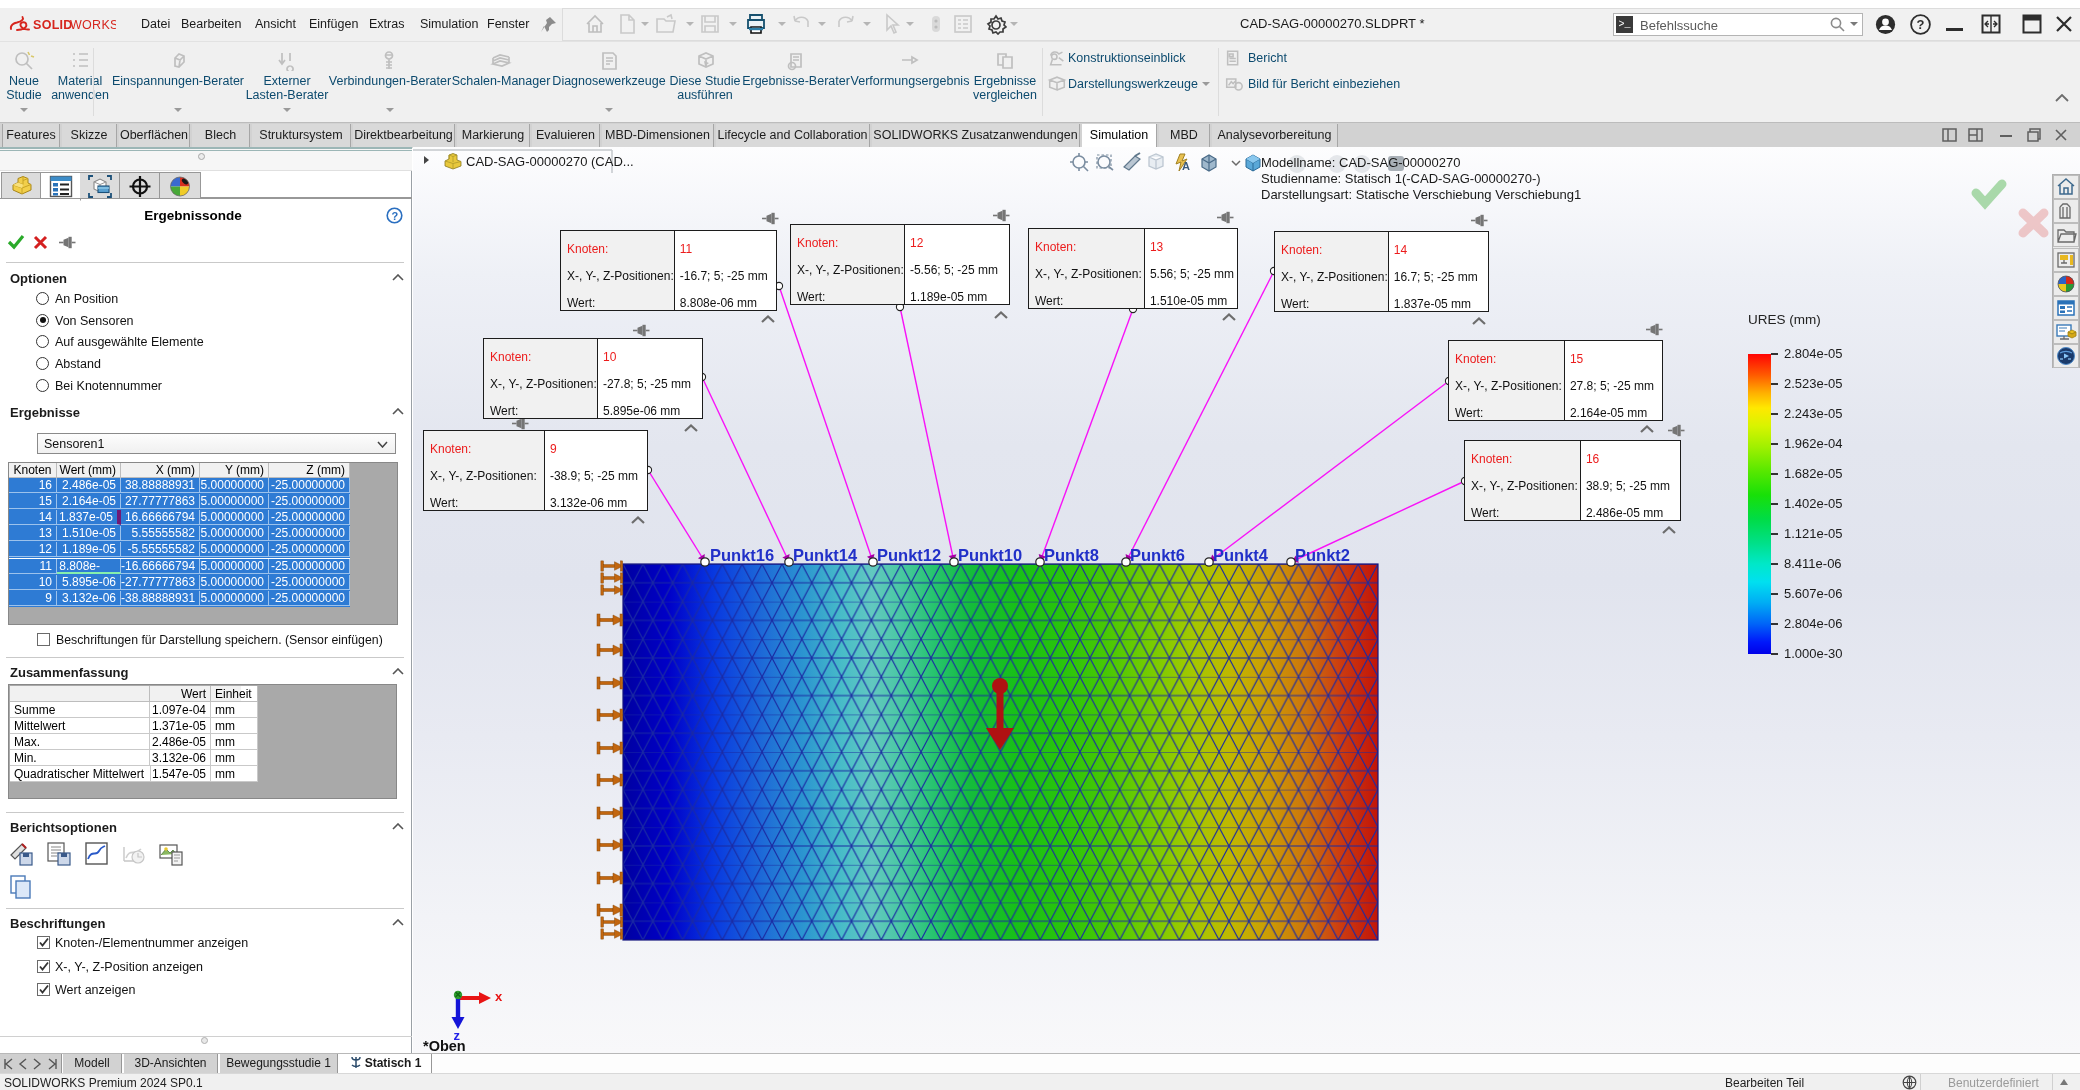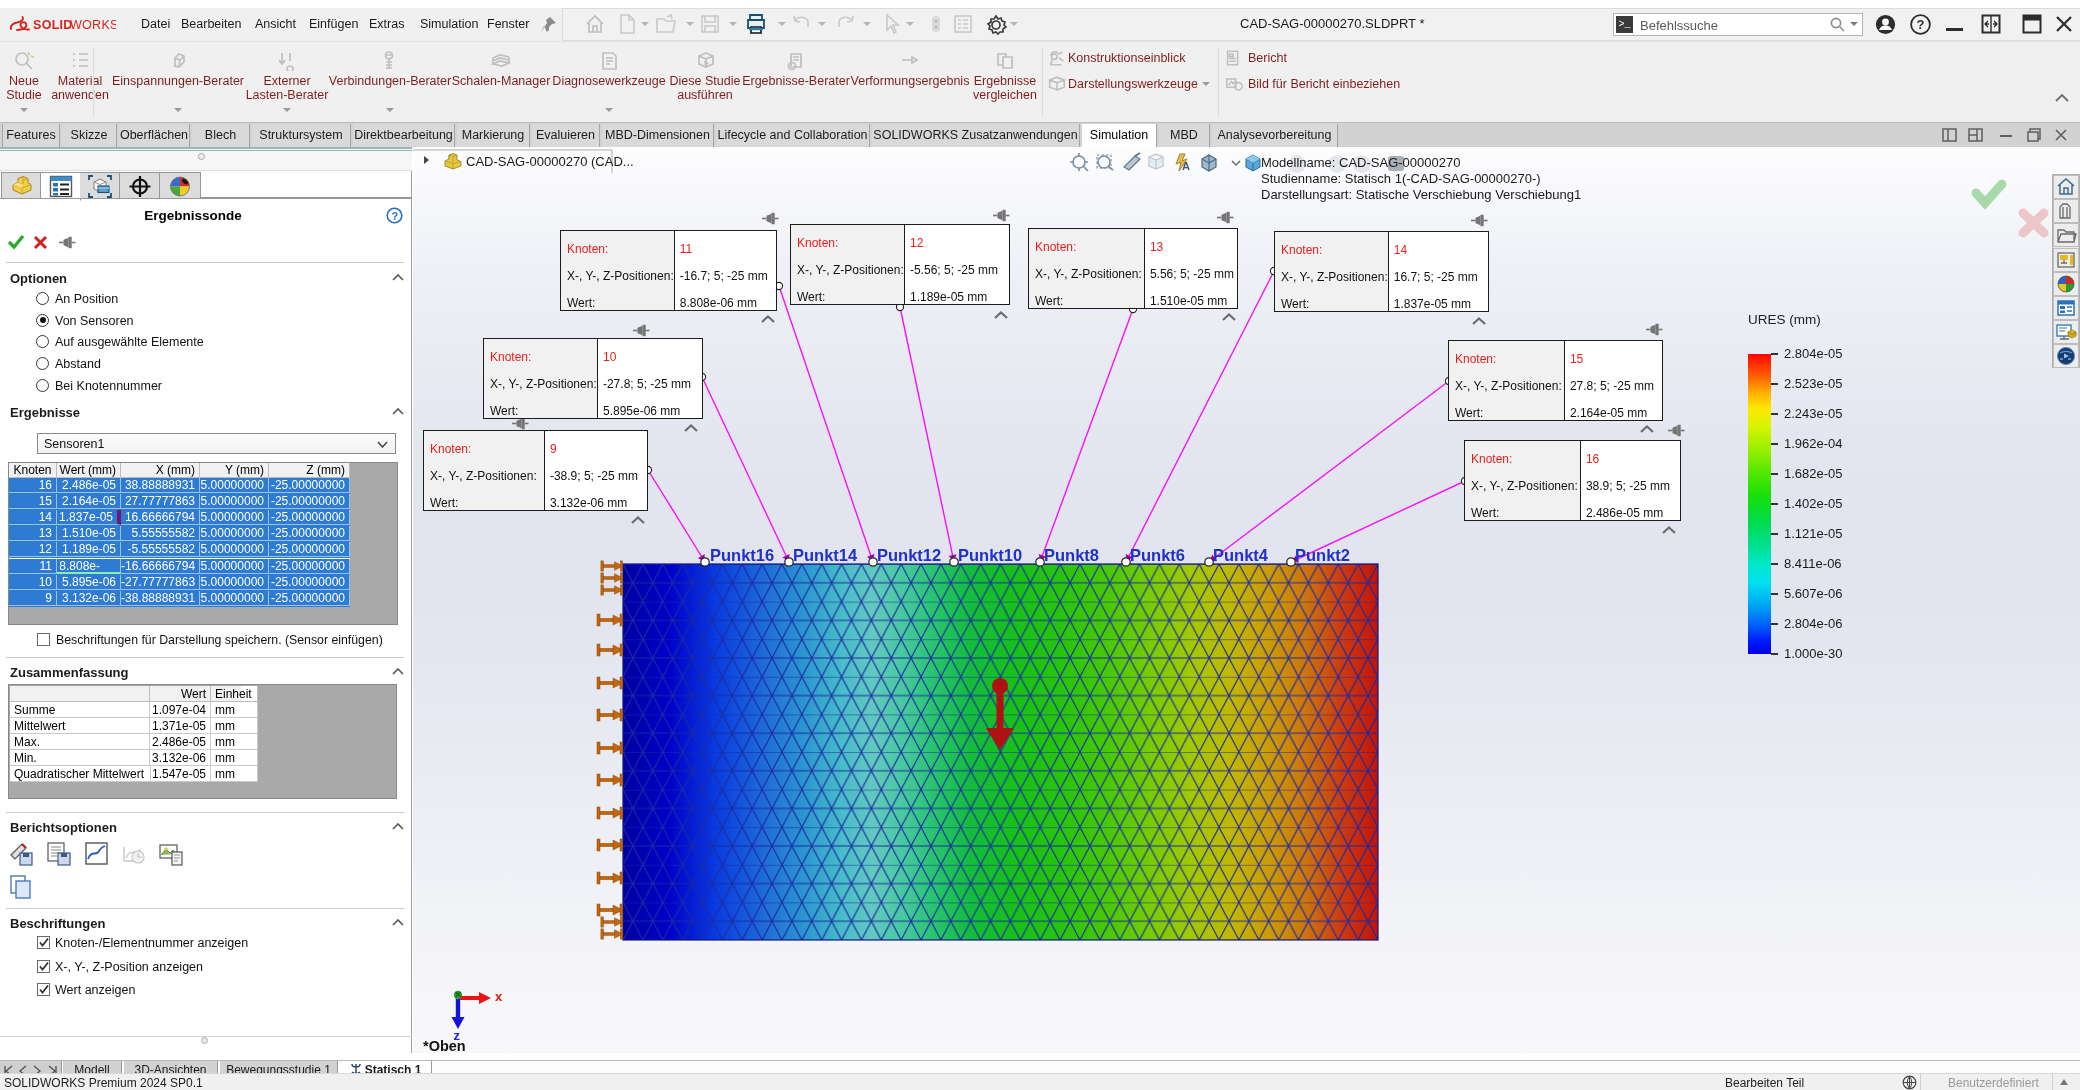--- a/index.html
+++ b/index.html
@@ -1,21 +1,21 @@
 <!DOCTYPE html>
 <html><head><meta charset="utf-8"><title>CAD-SAG-00000270.SLDPRT</title><style>
 *{margin:0;padding:0;box-sizing:border-box;}
 html,body{width:2080px;height:1090px;overflow:hidden;font-family:"Liberation Sans",sans-serif;background:#fff;}
 .abs{position:absolute;}
 #titlebar{position:absolute;left:0;top:0;width:2080px;height:42px;background:#f0f0f0;border-bottom:1px solid #e2e2e2;}
 #titlebar .white{position:absolute;left:0;top:0;width:2080px;height:8px;background:#fff;}
 .menu{position:absolute;top:17px;font-size:12.5px;color:#1a1a1a;}
 .qatbox{position:absolute;left:562px;top:8px;width:1518px;height:33px;background:#f1f1f1;border:1px solid #dcdcdc;border-right:none;}
 #ribbon{position:absolute;left:0;top:42px;width:2080px;height:80px;background:#f0f0f0;}
-.rblabel{position:absolute;font-size:12.5px;color:#7f1d1d;text-align:center;line-height:13.5px;white-space:nowrap;}
+.rblabel{position:absolute;font-size:12.5px;color:#0c4a6e;text-align:center;line-height:13.5px;white-space:nowrap;}
 .rbdiv{position:absolute;top:6px;width:1px;height:68px;background:#dcdcdc;}
 .rbarrow{position:absolute;width:0;height:0;border-left:4px solid transparent;border-right:4px solid transparent;border-top:4px solid #9a9a9a;}
 #tabrow{position:absolute;left:0;top:122px;width:2080px;height:25px;background:#d2d2d2;border-top:1px solid #bcbcbc;}
 .tab{position:absolute;top:1px;height:24px;background:#d9d9d9;border-right:1px solid #a6a6a6;color:#1c1c1c;font-size:12.5px;text-align:center;line-height:23px;white-space:nowrap;}
 .tab.first{border-left:1px solid #a6a6a6;}
 .tab.active{background:#ffffff;color:#000;}
 #leftpanel{position:absolute;left:0;top:147px;width:412px;height:906px;background:#ffffff;border-right:1px solid #9aa0a6;}
 .ptab{position:absolute;top:25px;height:27px;background:#dcdcdc;border:1px solid #989898;border-left:none;}
 .ptab.first{border-left:1px solid #989898;}
 .ptab.active{background:#ffffff;border-bottom:1px solid #fff;height:29px;}
@@ -25,21 +25,21 @@
 .radio.sel::after{content:"";position:absolute;left:2.5px;top:2.5px;width:6px;height:6px;border-radius:50%;background:#111;}
 .rlabel{position:absolute;left:55px;font-size:12.5px;color:#111;white-space:nowrap;}
 .cbx{position:absolute;width:13px;height:13px;border:1px solid #6a6a6a;background:#fff;}
 .callout{position:absolute;display:flex;border:1px solid #1c1c1c;font-size:12px;color:#111;background:#fff;overflow:hidden;}
 .callout .lc{background:#f1f1f1;border-right:1px solid #1c1c1c;padding-top:5px;}
 .callout .row{height:27px;line-height:27px;padding-left:6px;white-space:nowrap;}
 .callout .lc .row:first-child{color:#ec1c1c;}
 .callout .rc .row:first-child{color:#ec1c1c;}
 .callout .rc .row{padding-left:5px;}
 .callout .rc{padding-top:5px;}
-#bottomtabs{position:absolute;left:0;top:1053px;width:2080px;height:20px;background:#fdfdfd;border-top:1px solid #b8b8b8;margin-top:7px;}
+#bottomtabs{position:absolute;left:0;top:1053px;width:2080px;height:20px;background:#fdfdfd;border-top:1px solid #b8b8b8;}
 .btab{position:absolute;top:0;height:20px;background:#d2d2d2;border-right:1px solid #979797;font-size:12px;color:#1a1a1a;text-align:center;line-height:19px;}
 #statusbar{position:absolute;left:0;top:1073px;width:2080px;height:17px;background:#f0f0f0;border-top:1px solid #d8d8d8;font-size:12px;color:#222;}
 .vtext{font-size:13px;color:#1a1a1a;white-space:nowrap;position:absolute;}
 </style></head><body>
 <div id="titlebar">
     <div class="white"></div>
     <svg class="abs" style="left:8px;top:15px" width="108" height="18" viewBox="0 0 108 18">
 <g fill="none" stroke="#d6251d" stroke-width="1.9" stroke-linecap="round">
 <path d="M3 14 C2 10 6 8 9 7.5 C14 6.5 16 4 14.5 2"></path>
 <path d="M9 15 C15 15 19 12.5 18.3 9.5 C17.7 6.5 13 6.7 12.5 9.2 C12 11.7 16 15 21 14.5"></path>

